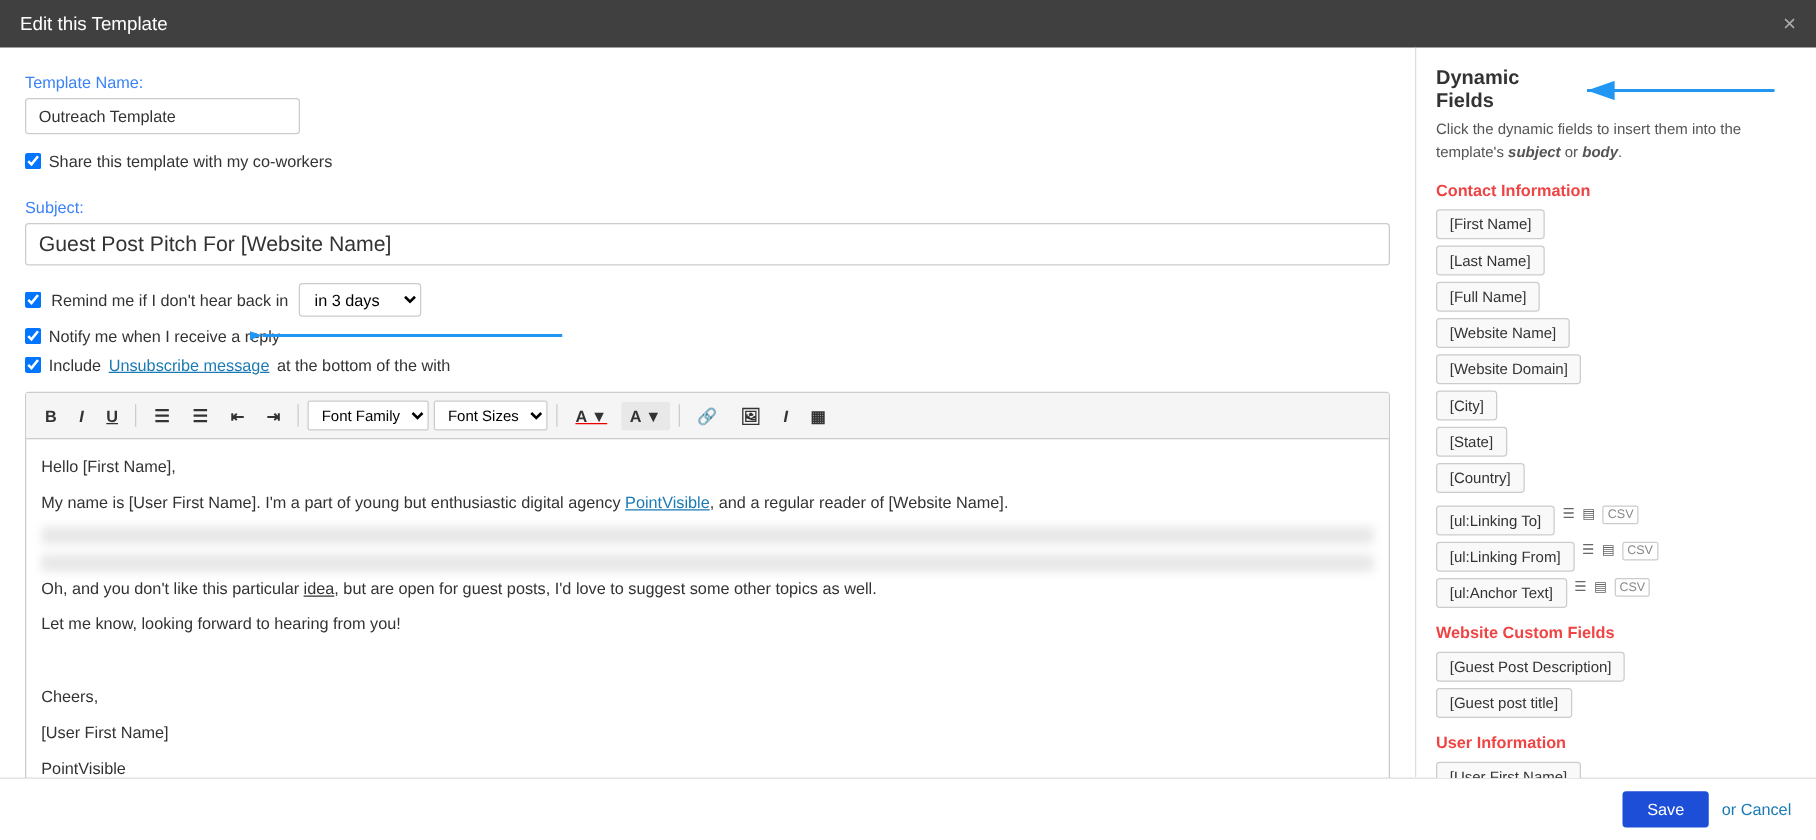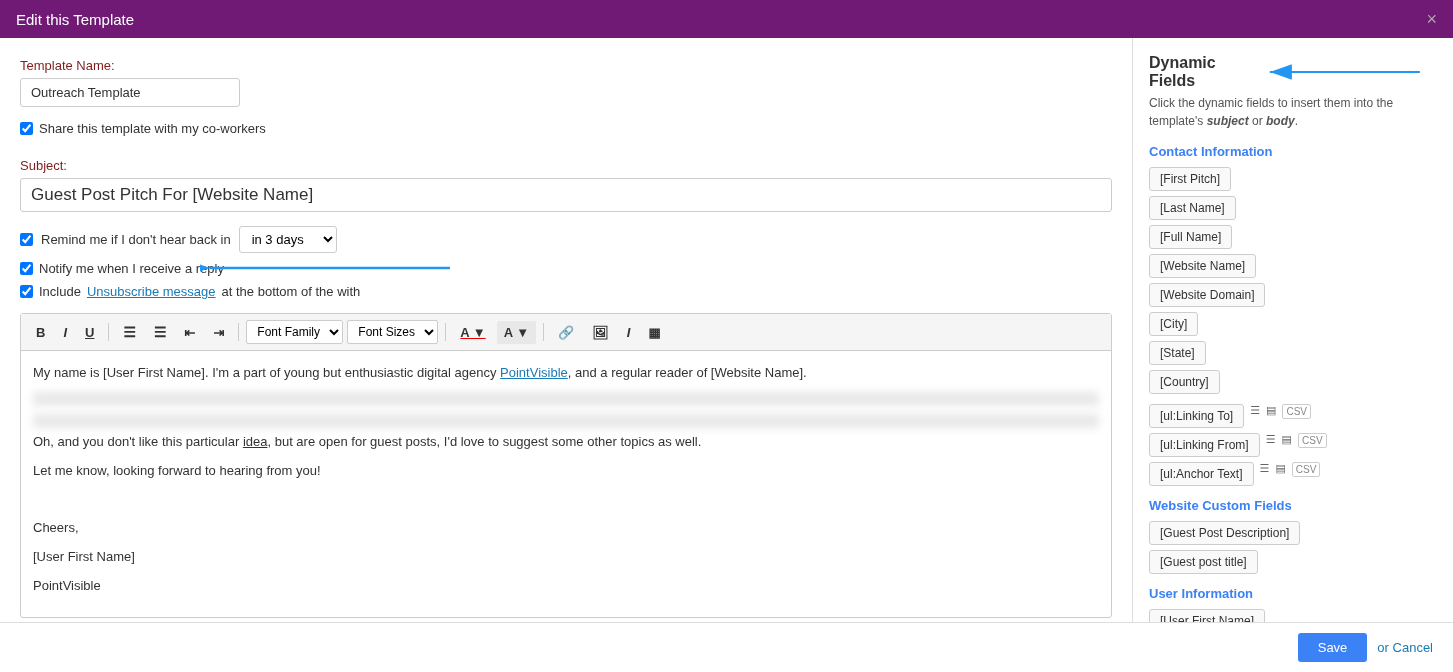--- a/index.html
+++ b/index.html
@@ -8,21 +8,21 @@
     .modal {
       width: 1453px;
       height: 672px;
       background: #fff;
       display: flex;
       flex-direction: column;
       position: relative;
     }
 
     .modal-header {
-      background: #701a75;
+      background: #404040;
       color: #fff;
       padding: 10px 16px;
       display: flex;
       justify-content: space-between;
       align-items: flex-end;
       flex-shrink: 0;
     }
 
     .modal-header-title {
       font-size: 15px;
@@ -59,21 +59,21 @@
       overflow-y: auto;
       flex-shrink: 0;
     }
 
     .form-group {
       margin-bottom: 14px;
     }
 
     .form-label {
       font-size: 13px;
-      color: #7f1d1d;
+      color: #3b82f6;
       margin-bottom: 5px;
       display: block;
     }
 
     .form-input {
       width: 220px;
       padding: 6px 10px;
       border: 1px solid #ccc;
       border-radius: 3px;
       font-size: 13px;
@@ -220,21 +220,21 @@
       line-height: 1.5;
     }
 
     .dynamic-fields-subtitle strong {
       font-style: italic;
     }
 
     .section-title {
       font-size: 13px;
       font-weight: bold;
-      color: #3b82f6;
+      color: #ef4444;
       margin-bottom: 8px;
       margin-top: 12px;
     }
 
     .fields-group {
       display: flex;
       flex-direction: column;
       gap: 5px;
       margin-bottom: 10px;
     }
@@ -271,21 +271,21 @@
       padding: 10px 20px;
       display: flex;
       justify-content: flex-end;
       align-items: center;
       gap: 10px;
       flex-shrink: 0;
       background: #fff;
     }
 
     .btn-save {
-      background: #3b82f6;
+      background: #1d4ed8;
       color: #fff;
       border: none;
       padding: 7px 20px;
       border-radius: 3px;
       font-size: 13px;
       cursor: pointer;
     }
 
     .btn-cancel {
       color: #1a7ab5;
@@ -399,20 +399,21 @@
           <button class="toolbar-btn" style="text-decoration: underline; text-decoration-color: #e00; text-decoration-style: solid;">A ▼</button>
           <button class="toolbar-btn" style="background: #e8e8e8;">A ▼</button>
           <div class="toolbar-separator"></div>
           <button class="toolbar-btn">🔗</button>
           <button class="toolbar-btn">🖼</button>
           <button class="toolbar-btn"><i>I</i></button>
           <button class="toolbar-btn">▦</button>
         </div>
 
         <div class="editor-body" contenteditable="true" style="">
+          <p>Hello [First Name],</p>
           <p>My name is [User First Name]. I'm a part of young but enthusiastic digital agency <span class="pointvisible-link">PointVisible</span>, and a regular reader of [Website Name].</p>
           <div class="blurred-line"></div>
           <div class="blurred-line-2"></div>
           <p>Oh, and you don't like this particular <span class="idea-underline">idea</span>, but are open for guest posts, I'd love to suggest some other topics as well.</p>
           <p>Let me know, looking forward to hearing from you!</p>
           <p>&nbsp;</p>
           <p>Cheers,</p>
           <p>[User First Name]</p>
           <p>PointVisible</p>
         </div>
@@ -435,21 +436,21 @@
             <line x1="180" y1="15" x2="10" y2="15" stroke="#2196F3" stroke-width="2.5" marker-end="url(#arrowhead-right)"></line>
           </svg>
         </div>
         <p class="dynamic-fields-subtitle">
           Click the dynamic fields to insert them into the template's <strong>subject</strong> or <strong>body</strong>.
         </p>
       </div>
 
       <div class="section-title">Contact Information</div>
       <div class="fields-group">
-        <div class="field-tag">[First Pitch]</div>
+        <div class="field-tag">[First Name]</div>
         <div class="field-tag">[Last Name]</div>
         <div class="field-tag">[Full Name]</div>
         <div class="field-tag">[Website Name]</div>
         <div class="field-tag">[Website Domain]</div>
         <div class="field-tag">[City]</div>
         <div class="field-tag">[State]</div>
         <div class="field-tag">[Country]</div>
       </div>
 
       <div class="fields-group">

